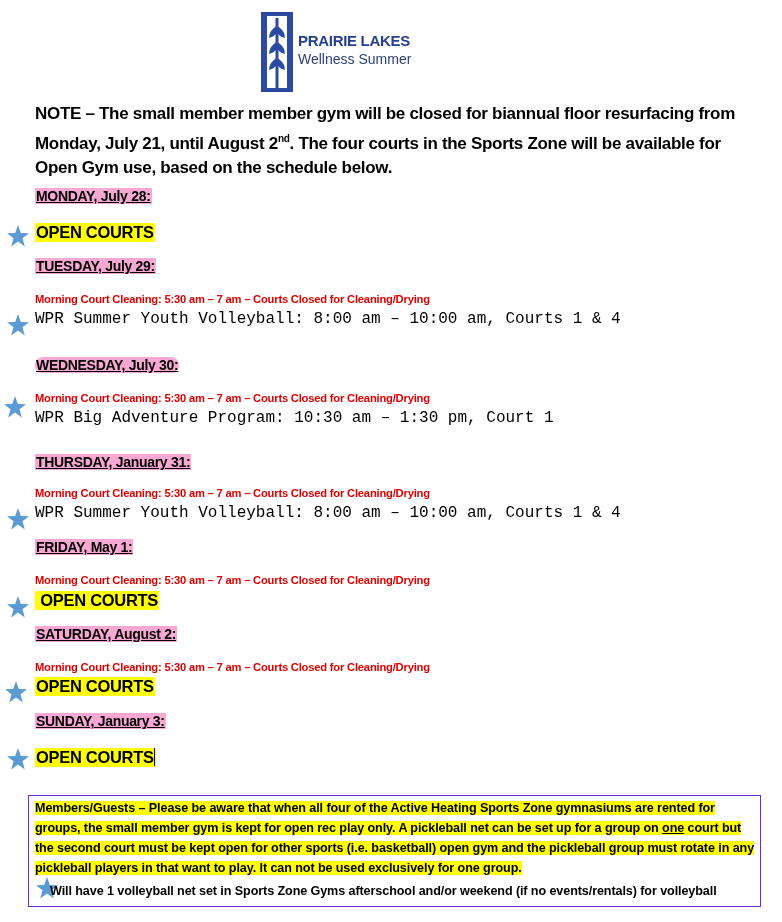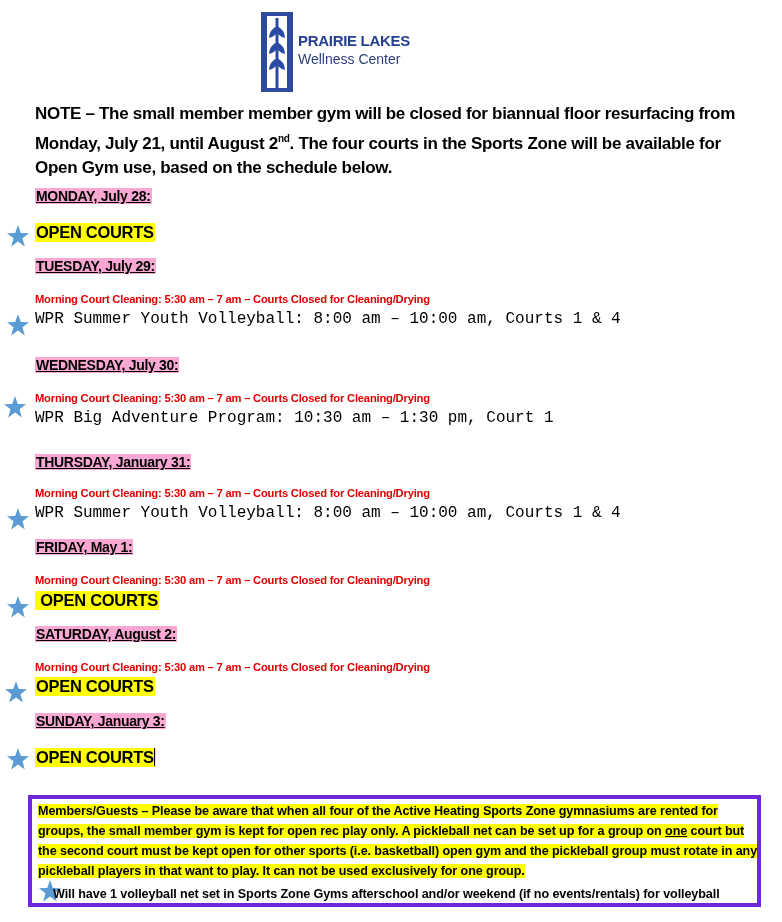--- a/index.html
+++ b/index.html
@@ -33,21 +33,21 @@
   .note sup { font-size: 10px; }
 
   .day { position: absolute; left: 35px; font-size: 14px; font-weight: bold; text-decoration: underline; background: #f9a8d4; padding: 0 1px; letter-spacing: -0.3px; }
   .open { position: absolute; left: 35px; font-size: 16.5px; font-weight: bold; background: #ffff00; letter-spacing: -0.3px; padding: 0 1px; }
   .clean { position: absolute; left: 35px; font-size: 11.2px; font-weight: bold; color: #e00000; letter-spacing: -0.2px; }
   .event { position: absolute; left: 35px; font-size: 16px; font-weight: bold; letter-spacing: 0; font-family: Liberation Mono, monospace; font-weight: normal; }
   .star { position: absolute; width: 24px; height: 24px; }
   .star svg { width: 100%; height: 100%; display: block; }
   .cursor { display: inline-block; width: 1px; height: 18px; background: #000; vertical-align: -3px; }
 
-  .box { position: absolute; left: 28px; top: 795px; width: 733px; height: 112px; border: 4px solid #6d28d9; box-sizing: border-box; }
+  .box { position: absolute; left: 28px; top: 795px; width: 733px; height: 112px; border: 1px solid #6d28d9; box-sizing: border-box; }
   .box-text { position: absolute; left: 6px; top: 2px; width: 722px; font-size: 12.6px; font-weight: bold; line-height: 20px; letter-spacing: -0.1px; }
   .box-text span.hl { background: #ffff00; }
   .box-text u { text-decoration: underline; }
   .box-foot { position: absolute; left: 21px; top: 88px; font-size: 12.6px; font-weight: bold; white-space: nowrap; letter-spacing: -0.1px; }
   .box-star { position: absolute; left: 6px; top: 80px; width: 24px; height: 24px; }
 </style>
 </head>
 <body>
 
 <div class="logo-row">
@@ -55,21 +55,21 @@
   <div class="pl-logo">
     <svg class="pl-emblem" viewBox="0 0 32 80">
       <rect x="0" y="0" width="32" height="80" fill="#2c4aa0"></rect>
       <rect x="6" y="4" width="20" height="72" fill="#fff"></rect>
       <path d="M16 6 L16 76" stroke="#2c4aa0" stroke-width="3"></path>
       <path d="M16 14 q-8 4 -8 12 q8 -2 8 -8 z M16 14 q8 4 8 12 q-8 -2 -8 -8 z" fill="#2c4aa0"></path>
       <path d="M16 30 q-8 4 -8 12 q8 -2 8 -8 z M16 30 q8 4 8 12 q-8 -2 -8 -8 z" fill="#2c4aa0"></path>
       <path d="M16 46 q-8 4 -8 12 q8 -2 8 -8 z M16 46 q8 4 8 12 q-8 -2 -8 -8 z" fill="#2c4aa0"></path>
     </svg>
     <span class="pl-name">PRAIRIE LAKES</span>
-    <span class="pl-sub">Wellness Center</span>
+    <span class="pl-sub">Wellness Summer</span>
   </div>
 
 </div>
 
 <div class="note"><span>NOTE – The small member member gym will be closed for biannual floor resurfacing from Monday, July 21, until August 2</span><sup>nd</sup><span>. The four courts in the Sports Zone will be available for Open Gym use, based on the schedule below.</span></div>
 
 <span class="day" style="top:188px;">MONDAY, July 28:</span>
 <span class="star" style="left:6px; top:224px;">
     <svg viewBox="0 0 24 24">
       <polygon points="12,1 14.8,9 23,9.3 16.5,14.3 18.8,22.5 12,17.6 5.2,22.5 7.5,14.3 1,9.3 9.2,9" fill="#5b9bd5"></polygon>
@@ -79,21 +79,21 @@
 
 <span class="day" style="top:258px;">TUESDAY, July 29:</span>
 <span class="clean" style="top:293px;">Morning Court Cleaning: 5:30 am – 7 am – Courts Closed for Cleaning/Drying</span>
 <span class="star" style="left:6px; top:313px;">
     <svg viewBox="0 0 24 24">
       <polygon points="12,1 14.8,9 23,9.3 16.5,14.3 18.8,22.5 12,17.6 5.2,22.5 7.5,14.3 1,9.3 9.2,9" fill="#5b9bd5"></polygon>
     </svg>
   </span>
 <span class="event" style="top:310px;">WPR Summer Youth Volleyball: 8:00 am – 10:00 am, Courts 1 &amp; 4</span>
 
-<span class="day" style="top:357px;">WEDNESDAY, July 30:</span>
+<span class="day" style="top:357px;border-radius:9px;">WEDNESDAY, July 30:</span>
 <span class="star" style="left:3px; top:395px;">
     <svg viewBox="0 0 24 24">
       <polygon points="12,1 14.8,9 23,9.3 16.5,14.3 18.8,22.5 12,17.6 5.2,22.5 7.5,14.3 1,9.3 9.2,9" fill="#5b9bd5"></polygon>
     </svg>
   </span>
 <span class="clean" style="top:392px;">Morning Court Cleaning: 5:30 am – 7 am – Courts Closed for Cleaning/Drying</span>
 <span class="event" style="top:409px;">WPR Big Adventure Program: 10:30 am – 1:30 pm, Court 1</span>
 
 <span class="day" style="top:454px;">THURSDAY, January 31:</span>
 <span class="clean" style="top:487px;">Morning Court Cleaning: 5:30 am – 7 am – Courts Closed for Cleaning/Drying</span>

